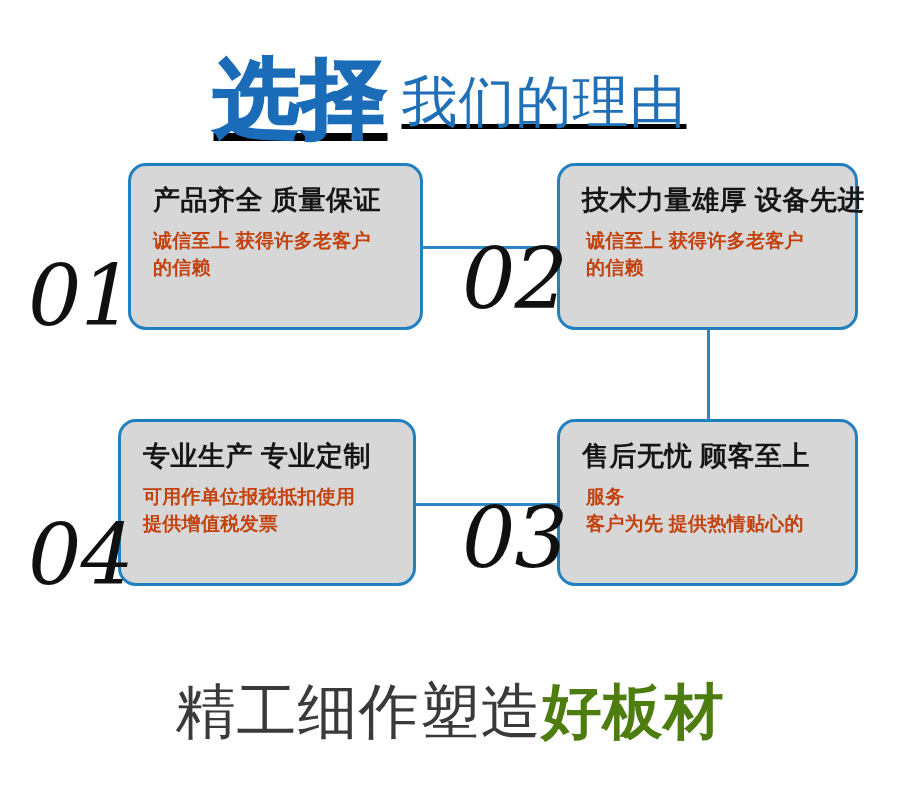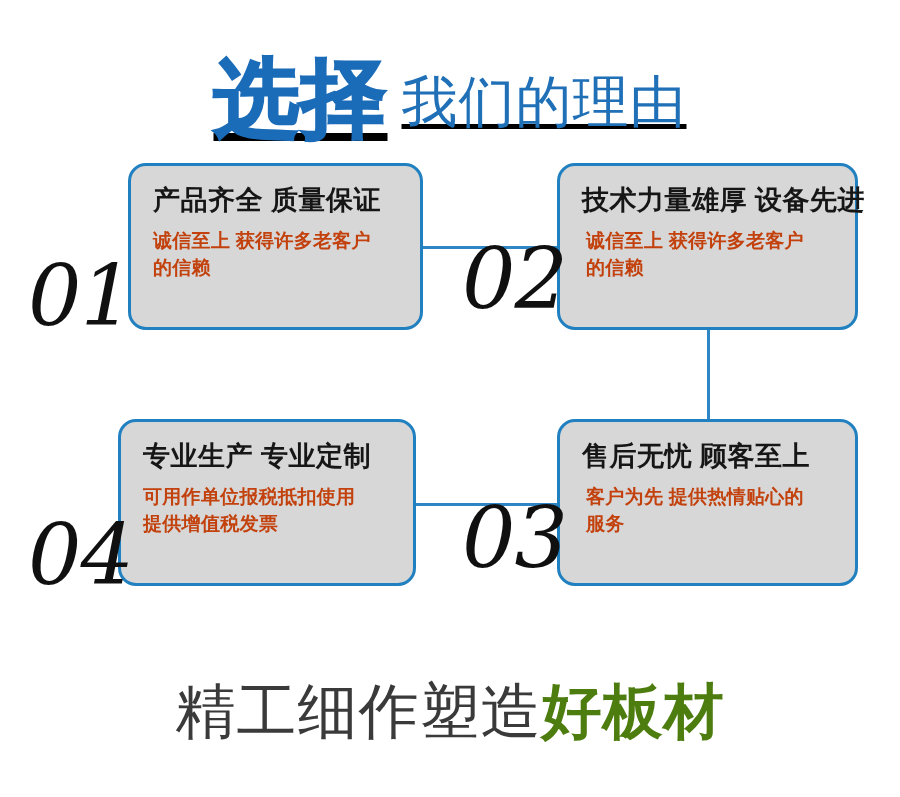--- a/index.html
+++ b/index.html
@@ -166,22 +166,22 @@
     <div class="card-body">
       <span class="ln">诚信至上 获得许多老客户</span>
       <span class="ln">的信赖</span>
     </div>
   </div>
   <div class="step-num" id="num-02">02</div>
 
   <div class="card" id="card-3">
     <div class="card-title">售后无忧 顾客至上</div>
     <div class="card-body">
+      <span class="ln">服务</span>
       <span class="ln">客户为先 提供热情贴心的</span>
-      <span class="ln">服务</span>
     </div>
   </div>
   <div class="step-num" id="num-03">03</div>
 
   <div class="card" id="card-4">
     <div class="card-title">专业生产 专业定制</div>
     <div class="card-body">
       <span class="ln">可用作单位报税抵扣使用</span>
       <span class="ln">提供增值税发票</span>
     </div>

